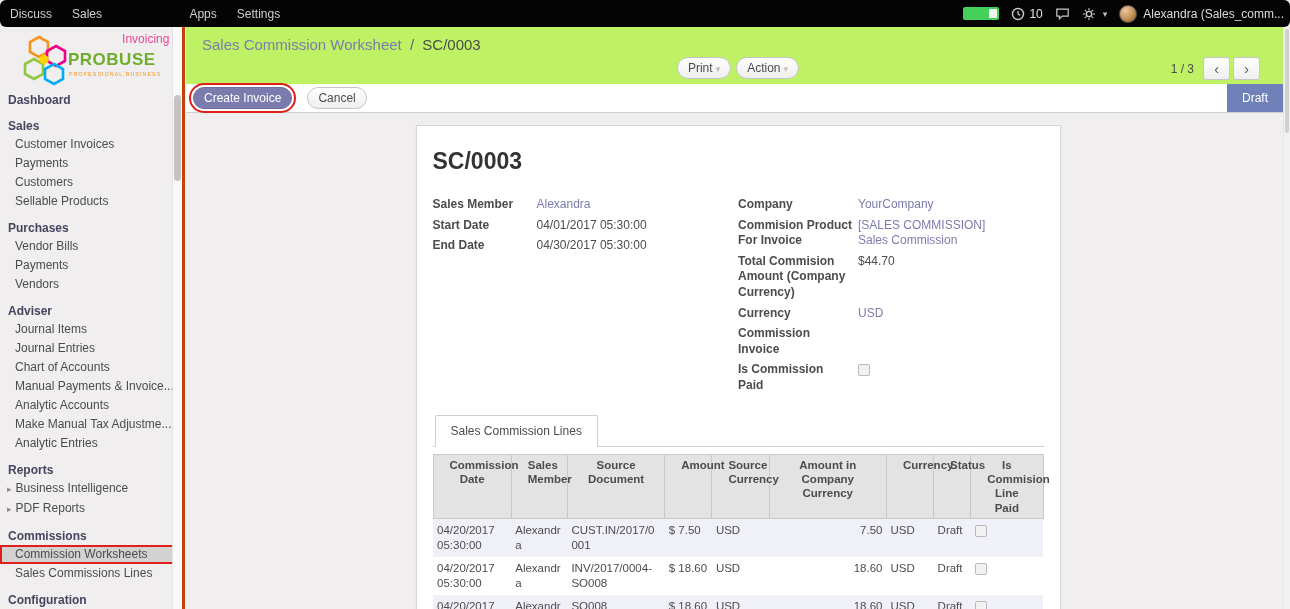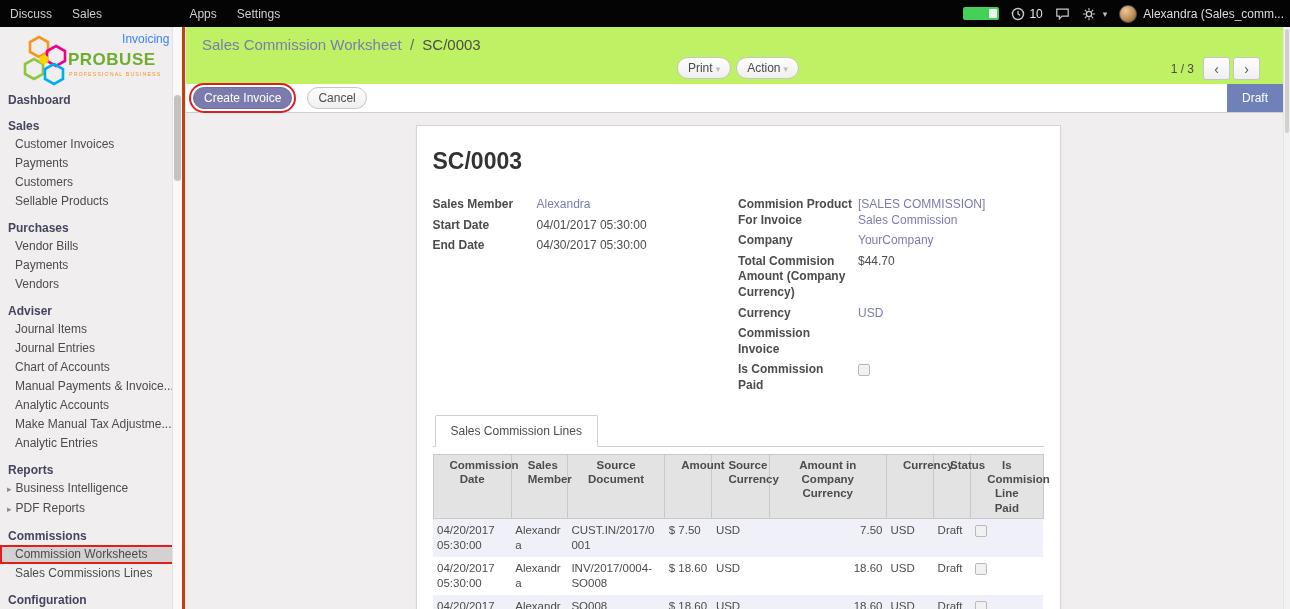--- a/index.html
+++ b/index.html
@@ -1,23 +1,23 @@
 <!DOCTYPE html>
 <html><head>
 <meta charset="utf-8">
 <style>
   * { margin:0; padding:0; box-sizing:border-box; }
   html,body { width:1290px; height:609px; overflow:hidden; }
   body { font-family:"Liberation Sans", sans-serif; font-size:12px; color:#4c4c4c; background:#f0eeee; position:relative; }
 
   
-  .topbar { position:absolute; top:0; left:0; right:0; height:27px; background:#040404; display:flex; justify-content:space-between; z-index:20; }
+  .topbar { position:absolute; top:0; left:0; right:0; height:27px; background:#040404; display:flex; justify-content:space-between; z-index:20;border-radius:6px; }
   .menus { display:flex; }
   .menu { color:#cfcfcf; padding:0 10px; display:flex; align-items:center; cursor:pointer; white-space:nowrap; }
-  .menu.active { color:#3b82f6;margin-top:39px; }
+  .menu.active { color:#ec4899;margin-top:39px; }
   .annot-inset { box-shadow: inset 0 0 0 2px #e01f1c; }
   .systray { display:flex; align-items:center; gap:12px; padding-right:6px; color:#c9c9c9; }
   .battery { width:36px; height:13px; background:#45d159; border-radius:2px; position:relative; display:inline-block; }
   .battery::after { content:""; position:absolute; right:2px; top:2px; bottom:2px; width:8px; background:#eef7ee; border-radius:1px; }
   .tray { display:flex; align-items:center; gap:4px; cursor:pointer; }
   .count { color:#e8e8e8; }
   .caret { font-size:9px; color:#bdbdbd; margin-left:3px; }
   .user { display:flex; align-items:center; gap:6px; cursor:pointer; max-width:180px; overflow:hidden; white-space:nowrap; color:#ddd; }
   .avatar { width:18px; height:18px; border-radius:50%; flex:none; background:radial-gradient(circle at 35% 30%, #ecc79a 0%, #c08f55 55%, #7d5326 100%); border:1px solid #555; }
 
@@ -216,26 +216,26 @@
               <div class="flabel">Start Date</div>
               <div class="fvalue">04/01/2017 05:30:00</div>
             </div>
           <div class="frow">
               <div class="flabel">End Date</div>
               <div class="fvalue">04/30/2017 05:30:00</div>
             </div>
         </div>
         <div class="group group-right">
           <div class="frow">
+              <div class="flabel">Company</div>
+              <div class="fvalue link">YourCompany</div>
+            </div>
+          <div class="frow">
               <div class="flabel">Commision Product For Invoice</div>
               <div class="fvalue link">[SALES COMMISSION] Sales Commission</div>
-            </div>
-          <div class="frow">
-              <div class="flabel">Company</div>
-              <div class="fvalue link">YourCompany</div>
             </div>
           <div class="frow">
               <div class="flabel">Total Commision Amount (Company Currency)</div>
               <div class="fvalue">$44.70</div>
             </div>
           <div class="frow">
               <div class="flabel">Currency</div>
               <div class="fvalue link">USD</div>
             </div>
           <div class="frow">

